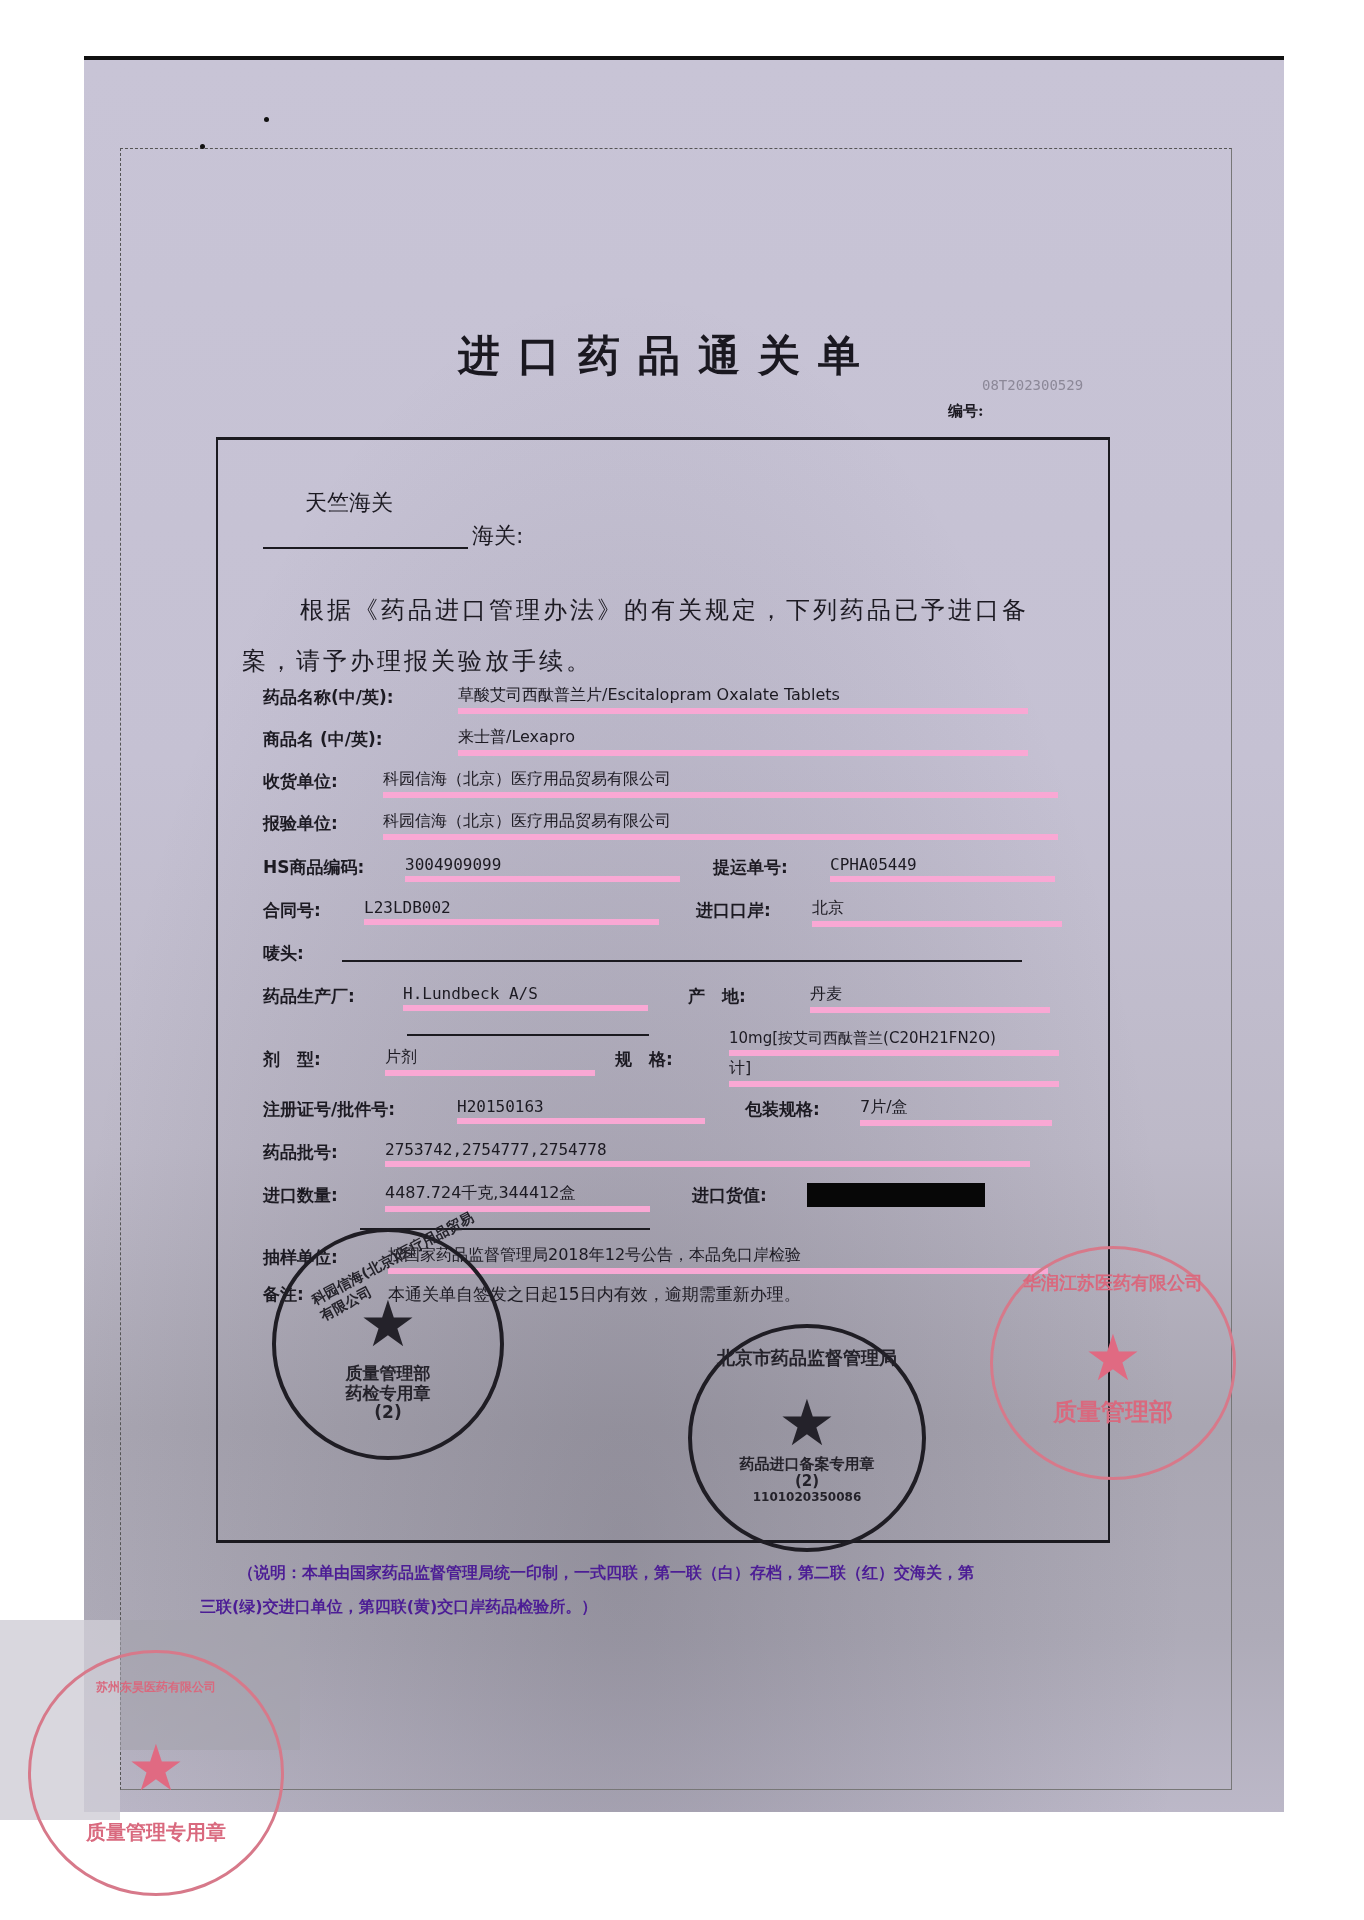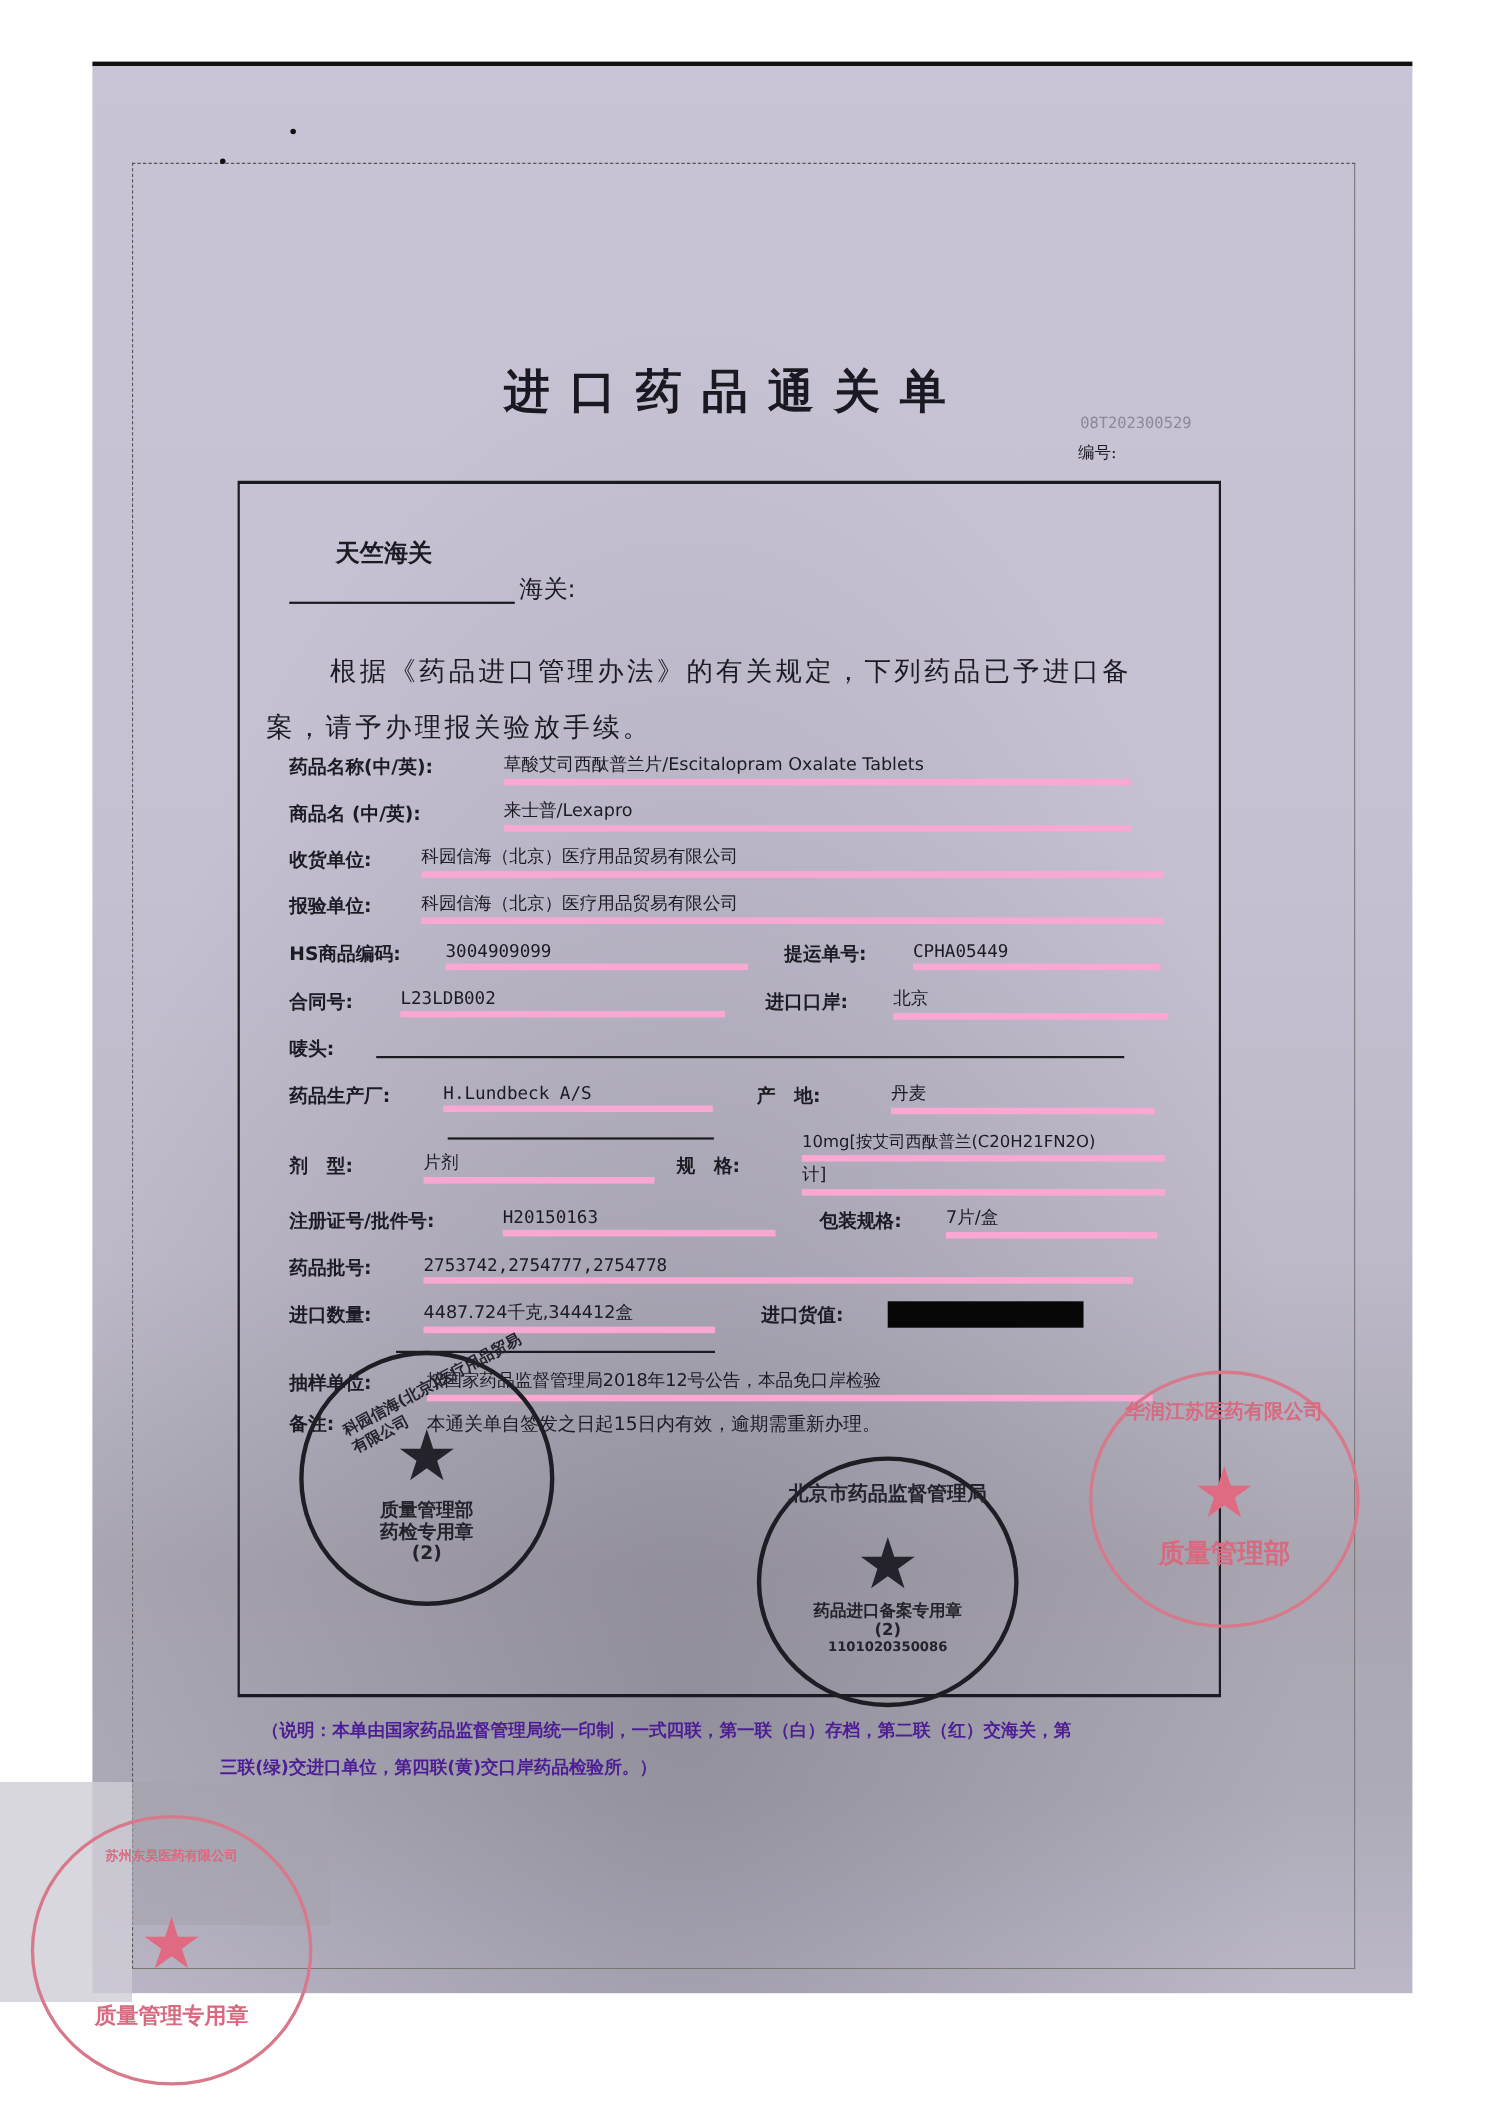--- a/index.html
+++ b/index.html
@@ -20,26 +20,26 @@
   .dashed-frame {
     position: absolute; left: 120px; top: 148px; width: 1110px; height: 1640px;
     border-left: 1px dashed #555; border-top: 1px dashed #555; border-right: 1px solid #777; border-bottom: 1px solid #777;
   }
   .dot { position: absolute; width: 5px; height: 5px; border-radius: 50%; background: #111; }
   .title {
     position: absolute; left: 458px; top: 328px; font-size: 42px; letter-spacing: 18px; font-weight: bold;
     font-family: "DejaVu Sans", sans-serif; color: #1a1820;
   }
   .serial { position: absolute; left: 982px; top: 377px; font-size: 14px; color: #8c8898; font-family: "DejaVu Sans Mono", monospace; }
-  .serial-label { position: absolute; left: 980px; top: 402px; font-size: 15px; font-weight: normal; }
+  .serial-label { position: absolute; left: 948px; top: 402px; font-size: 15px; font-weight: bold; }
   .box {
     position: absolute; left: 216px; top: 437px; width: 890px; height: 1100px;
     border: 3px solid #1b1a20; border-left-width: 2px; border-right-width: 2px;
   }
-  .customs-name { position: absolute; left: 305px; top: 488px; font-size: 22px; font-family: "DejaVu Sans", sans-serif; font-weight: bold; }
+  .customs-name { position: absolute; left: 305px; top: 488px; font-size: 22px; font-family: "DejaVu Sans", sans-serif; }
   .customs-line { position: absolute; left: 263px; top: 547px; width: 205px; border-bottom: 2px solid #1b1a20; }
   .customs-suffix { position: absolute; left: 472px; top: 521px; font-size: 22px; font-family: "DejaVu Sans", sans-serif; }
   .intro { position: absolute; font-size: 24px; font-weight: normal; font-family: "DejaVu Sans", sans-serif; letter-spacing: 3px; }
   .row-label { position: absolute; font-size: 17px; font-weight: bold; font-family: "DejaVu Sans", sans-serif; white-space: nowrap; }
   .row-val { position: absolute; font-size: 16px; font-family: "DejaVu Sans Mono", "Liberation Mono", monospace; white-space: nowrap; border-bottom: 6px solid #f9a8d4; padding-bottom: 2px; }
   .row-val.cn { font-family: "DejaVu Sans", sans-serif; }
   .line { position: absolute; border-bottom: 2px solid #1b1a20; }
   .redacted { position: absolute; left: 807px; top: 1183px; width: 178px; height: 24px; background: #070707; }
   .note { position: absolute; font-size: 17px; font-family: "DejaVu Sans", sans-serif; white-space: nowrap; }
   .footnote { position: absolute; font-size: 16px; font-weight: bold; font-family: "DejaVu Sans", sans-serif; white-space: nowrap; color: #4c1d95; }

